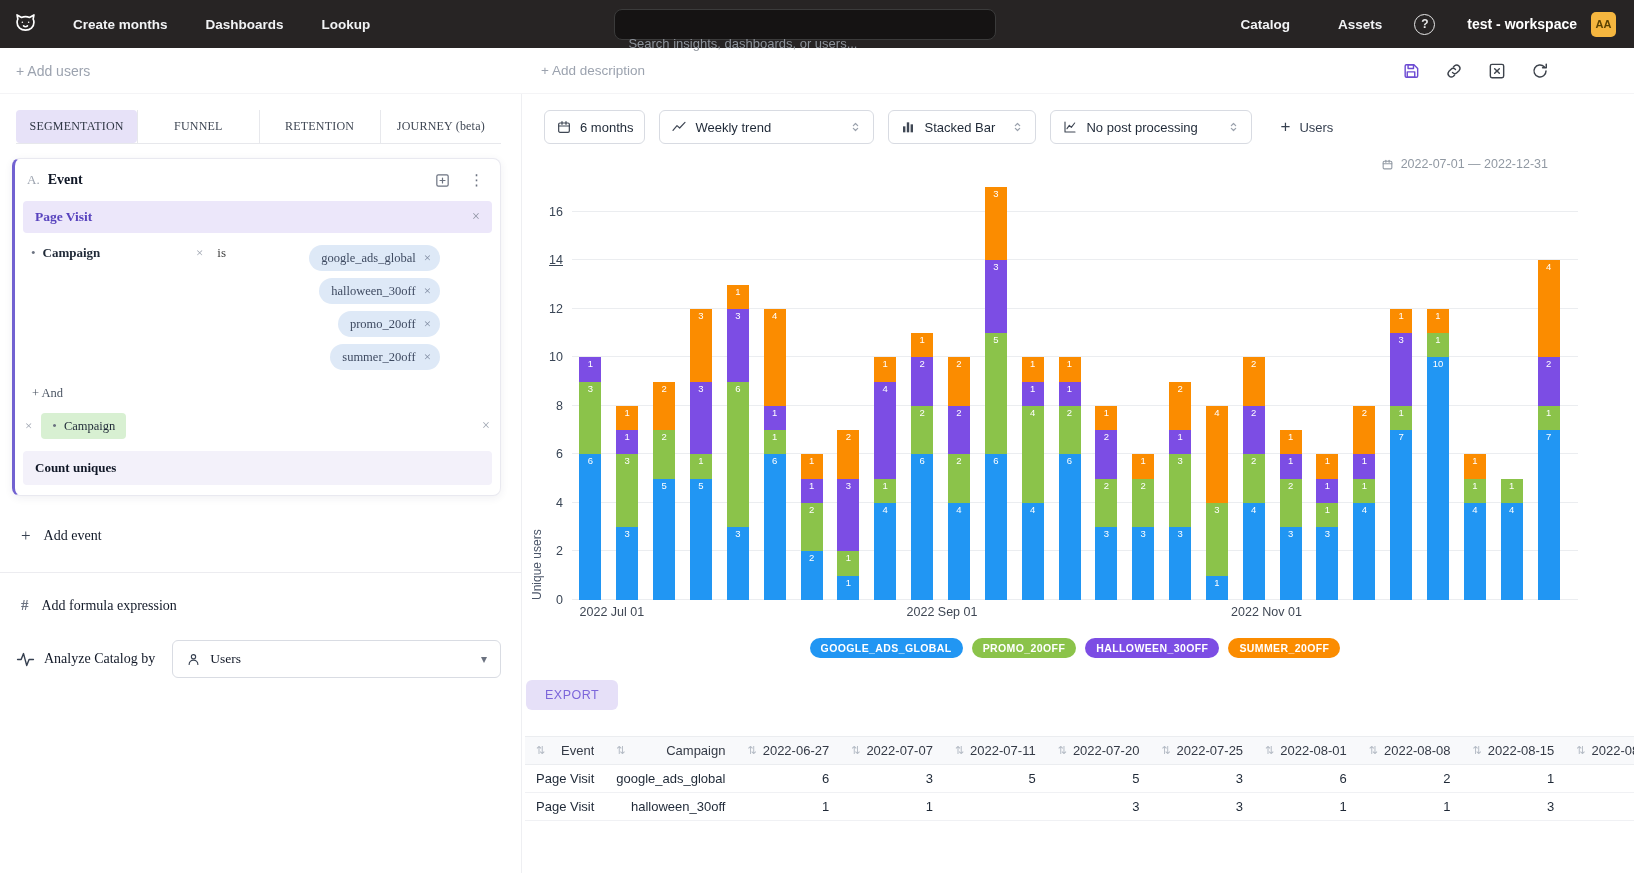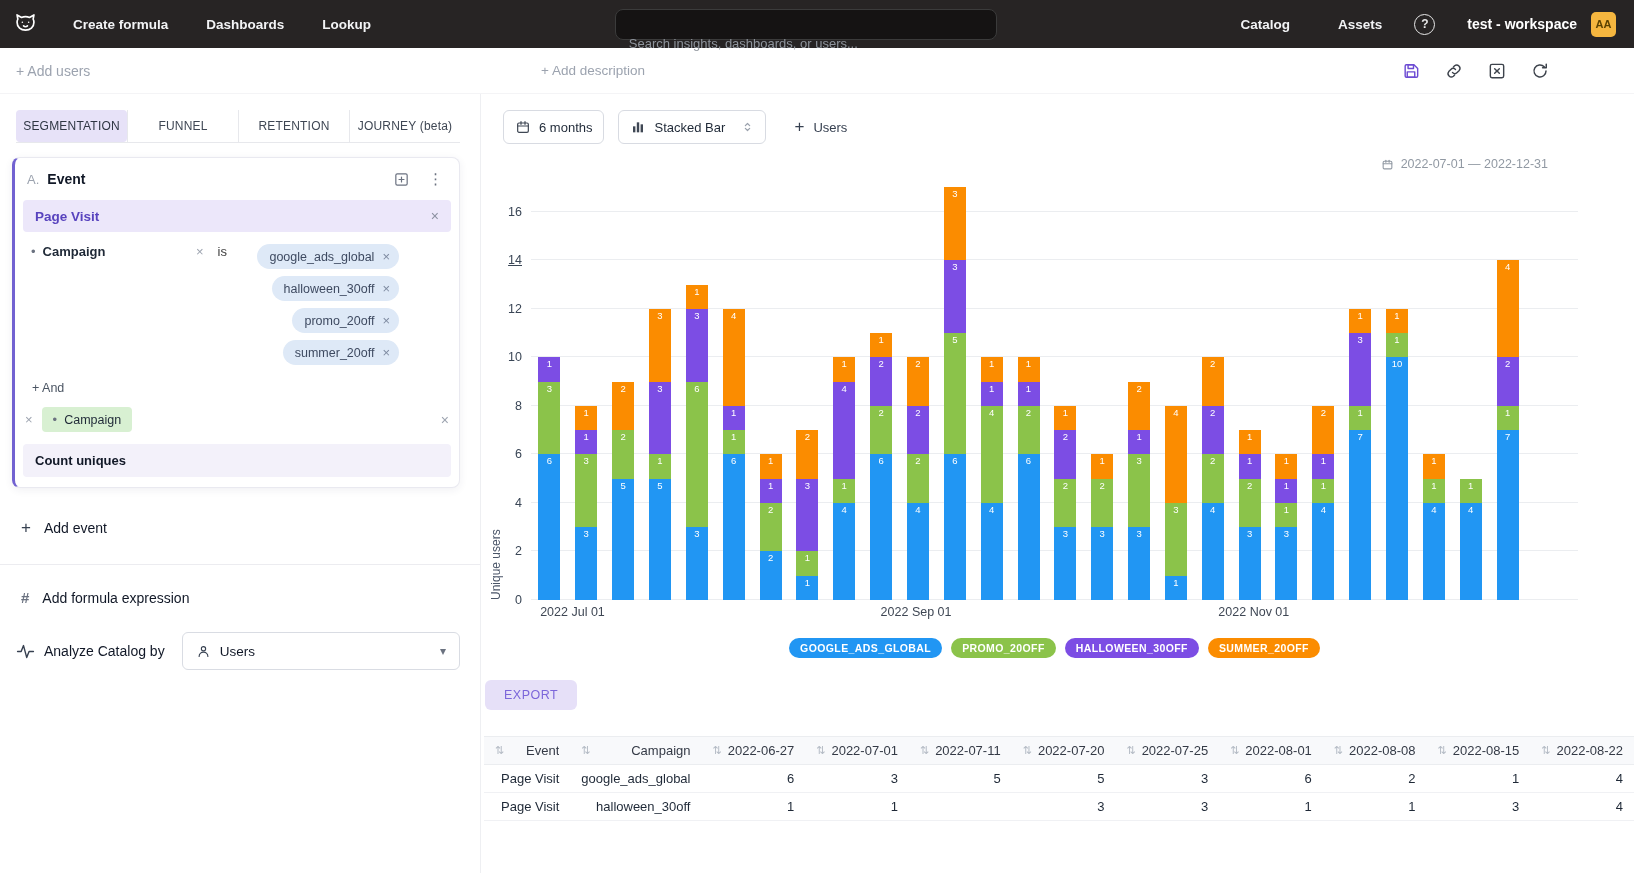--- a/index.html
+++ b/index.html
@@ -29,21 +29,21 @@
   .subbar { height: 46px; display: flex; align-items: center; padding-left: 16px; border-bottom: 1px solid #F4F4F6; }
   .add-title { flex: 0 0 513px; color: #9CA3AF; font-size: 14px; }
   .add-desc { color: #9CA3AF; font-size: 13.5px; margin-left: 12px; }
   .subbar-icons { margin-left: auto; margin-right: 84px; display: flex; gap: 23px; align-items: center; }
   .icon-btn { width: 20px; height: 20px; color: #3D434C; cursor: pointer; }
   .icon-btn.save { color: #6C4BD3; }
   .icon-btn svg { width: 100%; height: 100%; }
 
   
   .content { display: flex; height: 779px; }
-  .left-panel { width: 481px; flex: none; border-right: 1px solid #EEEFF2; }
+  .left-panel { width: 522px; flex: none; border-right: 1px solid #EEEFF2; font-family: Liberation Serif, serif; }
   .main-panel { flex: 1; overflow: hidden; }
 
   
   .tabs { display: grid; grid-template-columns: repeat(4, 1fr); margin: 16px 20px 0 16px; border-bottom: 1px solid #E7E8EC; }
   .tab { text-align: center; padding: 9px 2px; font-size: 12px; color: #3F4754; letter-spacing: .2px;
     border-left: 1px solid #E7E8EC; cursor: pointer; white-space: nowrap; }
   .tab:first-child { border-left: none; }
   .tab.active { background: #E7E2F8; border-radius: 4px; color: #2F3644; }
 
   .event-card { margin: 14px 20px 0 12px; border: 1px solid #E9E9F0; border-left: 3px solid #7262D1;
@@ -145,21 +145,21 @@
 <header class="topnav">
   <div class="logo-wrap">
     <svg viewBox="0 0 24 24" fill="none" stroke="#fff" stroke-width="1.5" stroke-linejoin="round" stroke-linecap="round">
       <path d="M4.5 10c0-1 .2-2 .7-2.8L4.5 3.5l4 2.2C9.6 5.2 10.8 5 12 5s2.4.2 3.5.7l4-2.2-.7 3.7c.5.8.7 1.8.7 2.8 0 4.5-3.4 7-7.5 7S4.5 14.5 4.5 10z"></path>
       <circle cx="9.2" cy="10" r="0.7" fill="#fff" stroke="none"></circle>
       <circle cx="14.8" cy="10" r="0.7" fill="#fff" stroke="none"></circle>
       <path d="M10.3 13.2c.5.5 1.1.8 1.7.8s1.2-.3 1.7-.8"></path>
     </svg>
   </div>
   <nav class="nav-left">
-      <div class="nav-item">Create formula</div>
+      <div class="nav-item">Create months</div>
       <div class="nav-item">Dashboards</div>
       <div class="nav-item">Lookup</div>
     </nav>
   <div class="flex-spacer"></div>
   <div class="searchbox">
     <input placeholder="Search insights, dashboards, or users..." style="">
   </div>
   <div class="flex-spacer"></div>
   <nav class="nav-right">
       <div class="nav-item">Catalog</div>
@@ -315,38 +315,67 @@
           <svg viewBox="0 0 24 24" fill="none" stroke="currentColor" stroke-width="1.8" stroke-linecap="round" stroke-linejoin="round">
             <rect x="4" y="6" width="16" height="14" rx="2"></rect>
               <line x1="4" y1="10.5" x2="20" y2="10.5"></line>
             <line x1="9" y1="4" x2="9" y2="8"></line>
               <line x1="15" y1="4" x2="15" y2="8"></line>
           </svg>
         </span>
         <span>6 months</span>
       </div>
 
+      <div class="ctl w-trend">
+        <span class="ctl-icon">
+          <svg viewBox="0 0 24 24" fill="none" stroke="currentColor" stroke-width="1.8" stroke-linecap="round" stroke-linejoin="round">
+            <polyline points="3,17 9,10 13,13.5 21,5"></polyline>
+          </svg>
+        </span>
+        <span>Weekly trend</span>
+        <span class="carets">
+          <svg viewBox="0 0 24 24" fill="none" stroke="currentColor" stroke-width="2.2" stroke-linecap="round" stroke-linejoin="round">
+            <polyline points="8,9.5 12,5.5 16,9.5"></polyline>
+              <polyline points="8,14.5 12,18.5 16,14.5"></polyline>
+          </svg>
+        </span>
+      </div>
 
       <div class="ctl w-type">
         <span class="ctl-icon">
           <svg viewBox="0 0 24 24" fill="currentColor">
             <rect x="4.5" y="11" width="3.6" height="9"></rect>
               <rect x="10.2" y="5" width="3.6" height="15"></rect>
               <rect x="15.9" y="8" width="3.6" height="12"></rect>
           </svg>
         </span>
         <span>Stacked Bar</span>
         <span class="carets">
           <svg viewBox="0 0 24 24" fill="none" stroke="currentColor" stroke-width="2.2" stroke-linecap="round" stroke-linejoin="round">
             <polyline points="8,9.5 12,5.5 16,9.5"></polyline>
               <polyline points="8,14.5 12,18.5 16,14.5"></polyline>
           </svg>
         </span>
       </div>
 
+      <div class="ctl w-post">
+        <span class="ctl-icon">
+          <svg viewBox="0 0 24 24" fill="none" stroke="currentColor" stroke-width="1.7" stroke-linecap="round" stroke-linejoin="round">
+            <path d="M4.5 4.5v15h15"></path>
+              <polyline points="7.5,14.5 11,9.5 14,12.5 19,6"></polyline>
+          </svg>
+        </span>
+        <span>No post processing</span>
+        <span class="carets">
+          <svg viewBox="0 0 24 24" fill="none" stroke="currentColor" stroke-width="2.2" stroke-linecap="round" stroke-linejoin="round">
+            <polyline points="8,9.5 12,5.5 16,9.5"></polyline>
+              <polyline points="8,14.5 12,18.5 16,14.5"></polyline>
+          </svg>
+        </span>
+      </div>
 
       <div class="more-btn">
         <span class="plus-glyph">+</span>
         <span>Users</span>
       </div>
     </div>
 
     <div class="daterange">
       <span class="cal-sm">
         <svg viewBox="0 0 24 24" fill="none" stroke="currentColor" stroke-width="2" stroke-linecap="round" stroke-linejoin="round">
@@ -728,21 +757,21 @@
               </th>
               <th>
                 <div class="th-inner">
                   <span class="sort-glyph">⇅</span>
                   <span class="th-label">2022-06-27</span>
                 </div>
               </th>
               <th>
                 <div class="th-inner">
                   <span class="sort-glyph">⇅</span>
-                  <span class="th-label">2022-07-01</span>
+                  <span class="th-label">2022-07-07</span>
                 </div>
               </th>
               <th>
                 <div class="th-inner">
                   <span class="sort-glyph">⇅</span>
                   <span class="th-label">2022-07-11</span>
                 </div>
               </th>
               <th>
                 <div class="th-inner">

